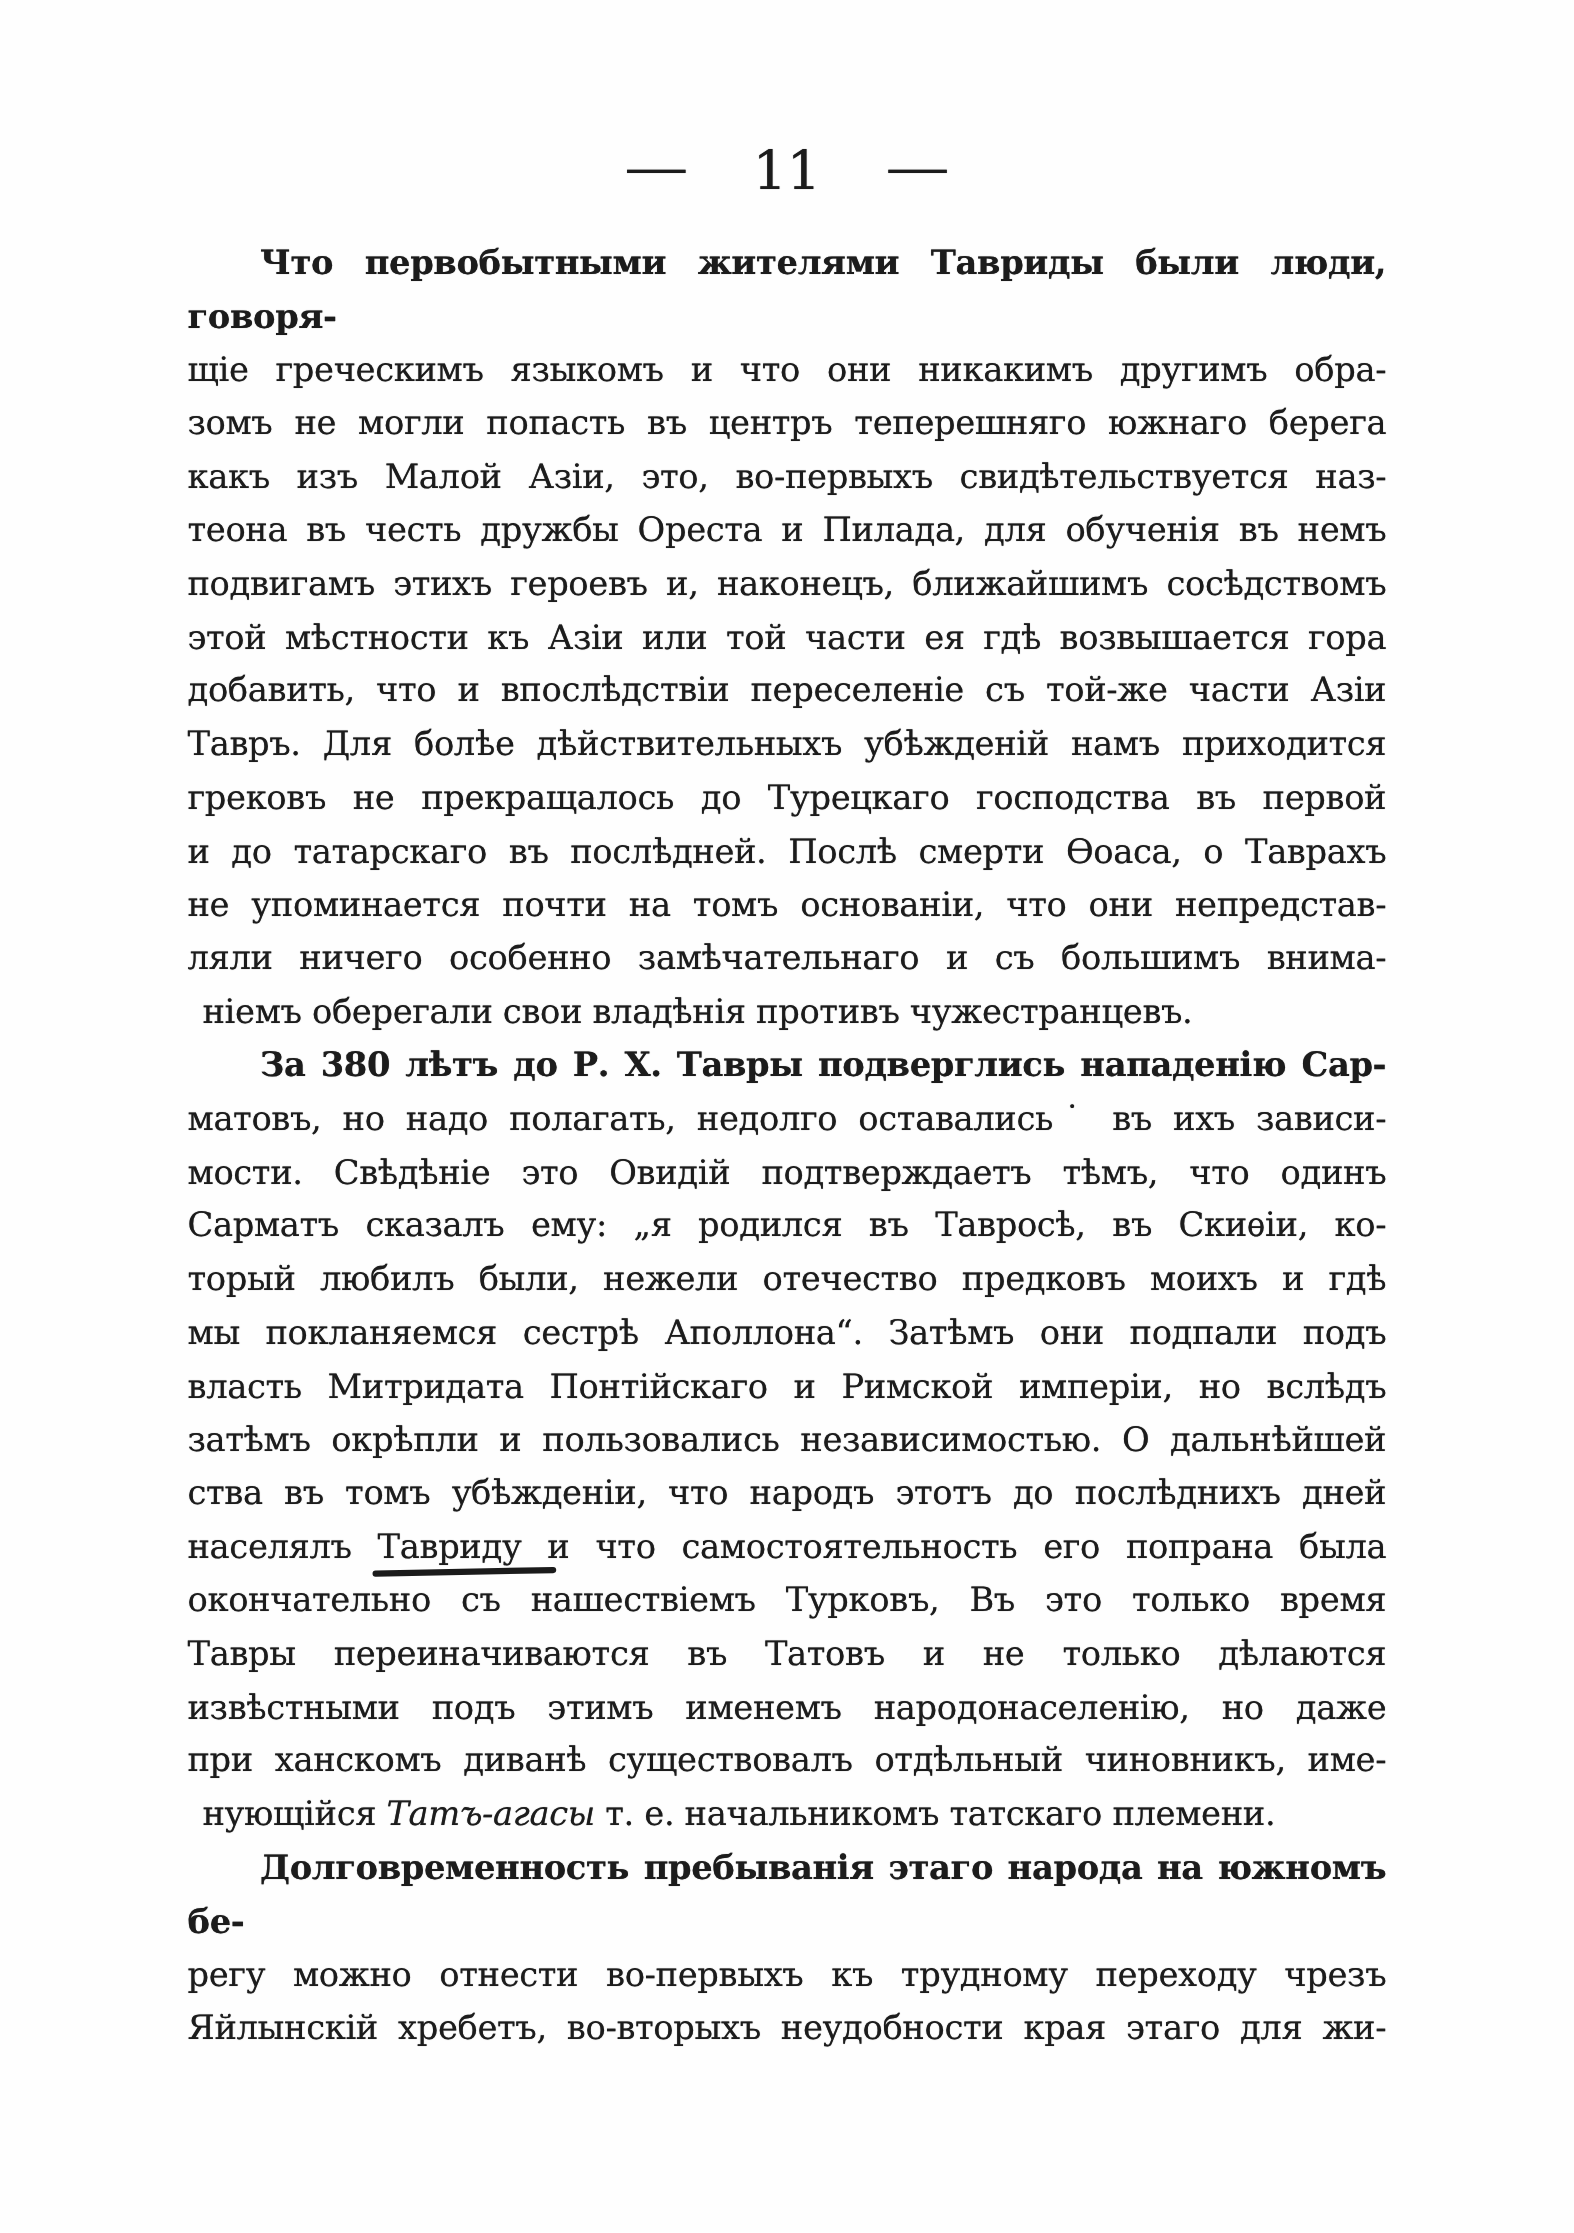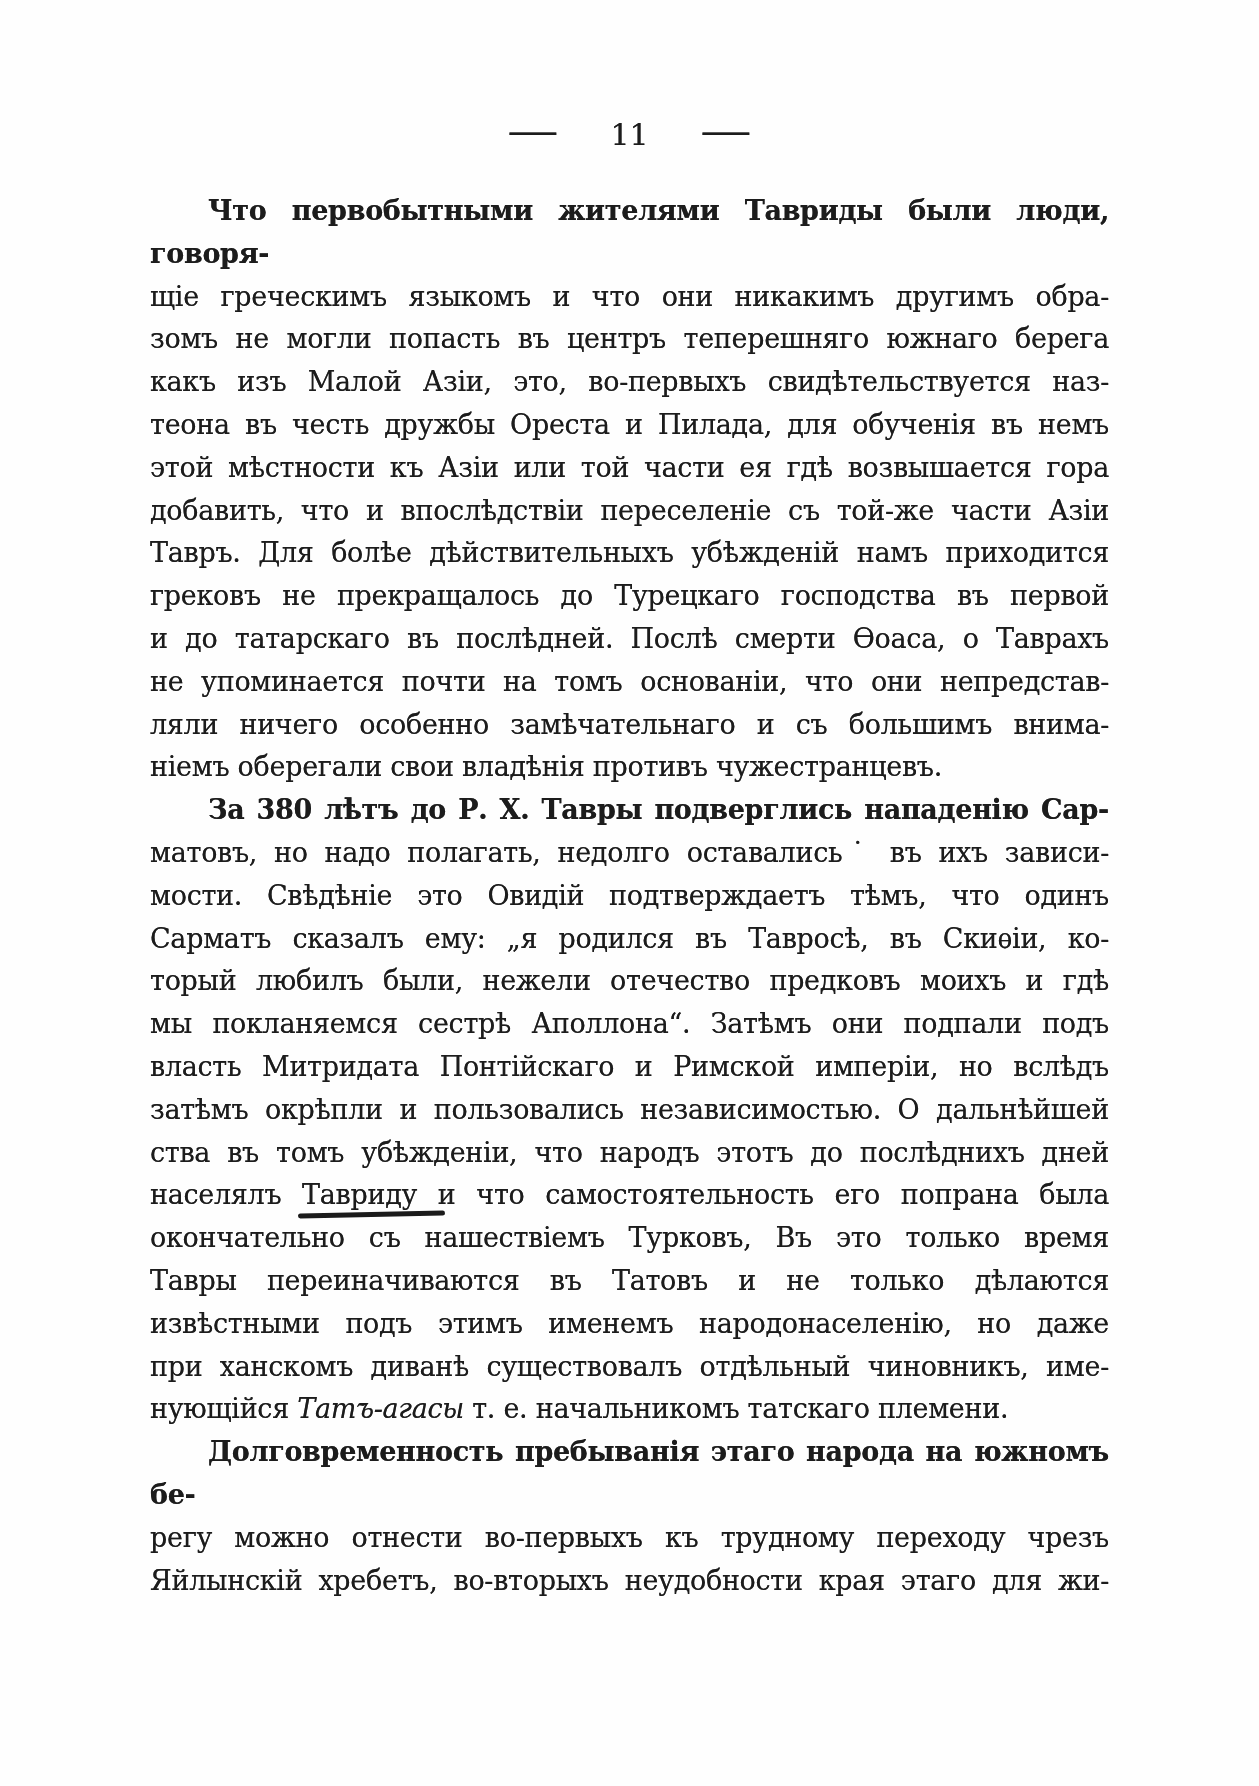--- a/index.html
+++ b/index.html
@@ -20,21 +20,21 @@
     position: absolute;
     top: 116px;
     left: 150px;
     width: 959px;
     display: flex;
     align-items: center;
     justify-content: center;
     gap: 58px;
   }
   .page-number {
-    font-size: 30px;
+    font-size: 43px;
     line-height: 1;
     text-shadow: 0 0 0.6px rgba(25,25,25,0.8);
   }
   .dash {
     display: inline-block;
     font-size: 38px;
     line-height: 1;
     transform: scaleX(1.35);
     position: relative;
     top: -4px;
@@ -53,20 +53,21 @@
   }
   .line {
     text-align-last: justify;
   }
   .line.indent {
     text-indent: 58px;
     font-weight: bold;
   }
   .line.end {
     text-align-last: left;
+    margin-left: 12px;
   }
   .it {
     font-style: italic;
   }
   .hand-underline {
     position: relative;
     white-space: nowrap;
   }
   .hand-underline::after {
     content: "";
@@ -91,20 +92,21 @@
     <span class="dash">—</span>
   </div>
 
   <div class="textblock">
 
     <div class="line indent">Что первобытными жителями Тавриды были люди, говоря-</div>
     <div class="line">щіе греческимъ языкомъ и что они никакимъ другимъ обра-</div>
     <div class="line">зомъ не могли попасть въ центръ теперешняго южнаго берега</div>
     <div class="line">какъ изъ Малой Азіи, это, во-первыхъ свидѣтельствуется наз-</div>
     <div class="line">теона въ честь дружбы Ореста и Пилада, для обученія въ немъ</div>
+    <div class="line">подвигамъ этихъ героевъ и, наконецъ, ближайшимъ сосѣдствомъ</div>
     <div class="line">этой мѣстности къ Азіи или той части ея гдѣ возвышается гора</div>
     <div class="line">добавить, что и впослѣдствіи переселеніе съ той-же части Азіи</div>
     <div class="line">Тавръ. Для болѣе дѣйствительныхъ убѣжденій намъ приходится</div>
     <div class="line">грековъ не прекращалось до Турецкаго господства въ первой</div>
     <div class="line">и до татарскаго въ послѣдней. Послѣ смерти Ѳоаса, о Таврахъ</div>
     <div class="line">не упоминается почти на томъ основаніи, что они непредстав-</div>
     <div class="line">ляли ничего особенно замѣчательнаго и съ большимъ внима-</div>
     <div class="line end">ніемъ оберегали свои владѣнія противъ чужестранцевъ.</div>
 
     <div class="line indent">За 380 лѣтъ до Р. Х. Тавры подверглись нападенію Сар-</div>

